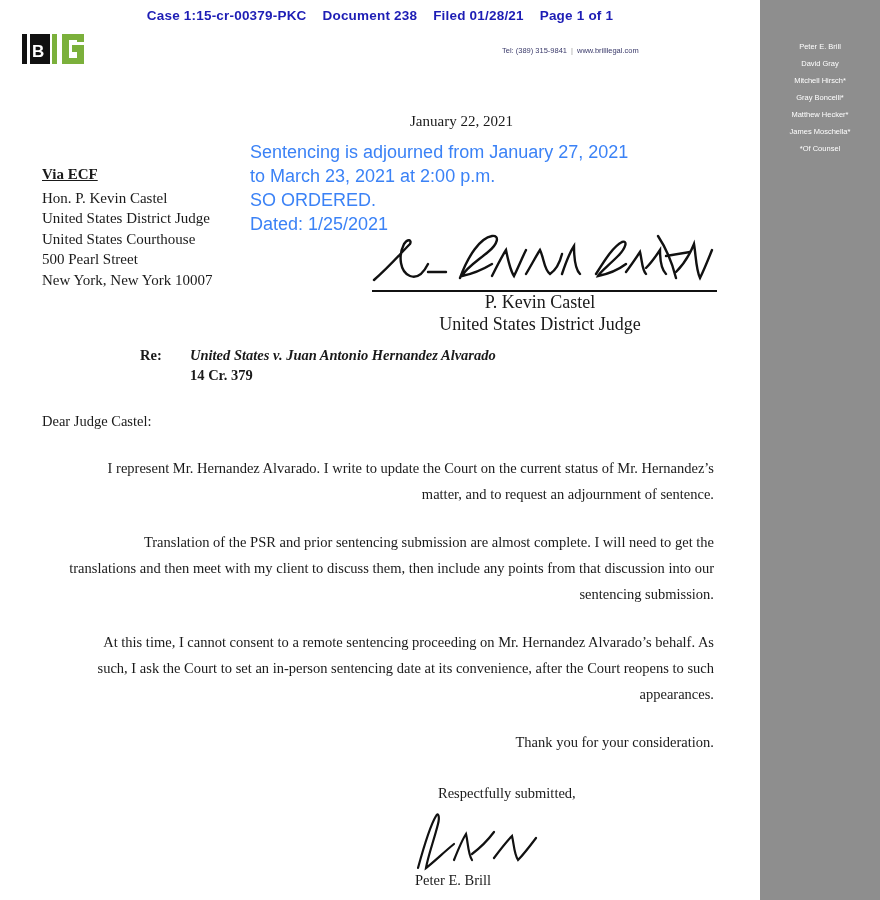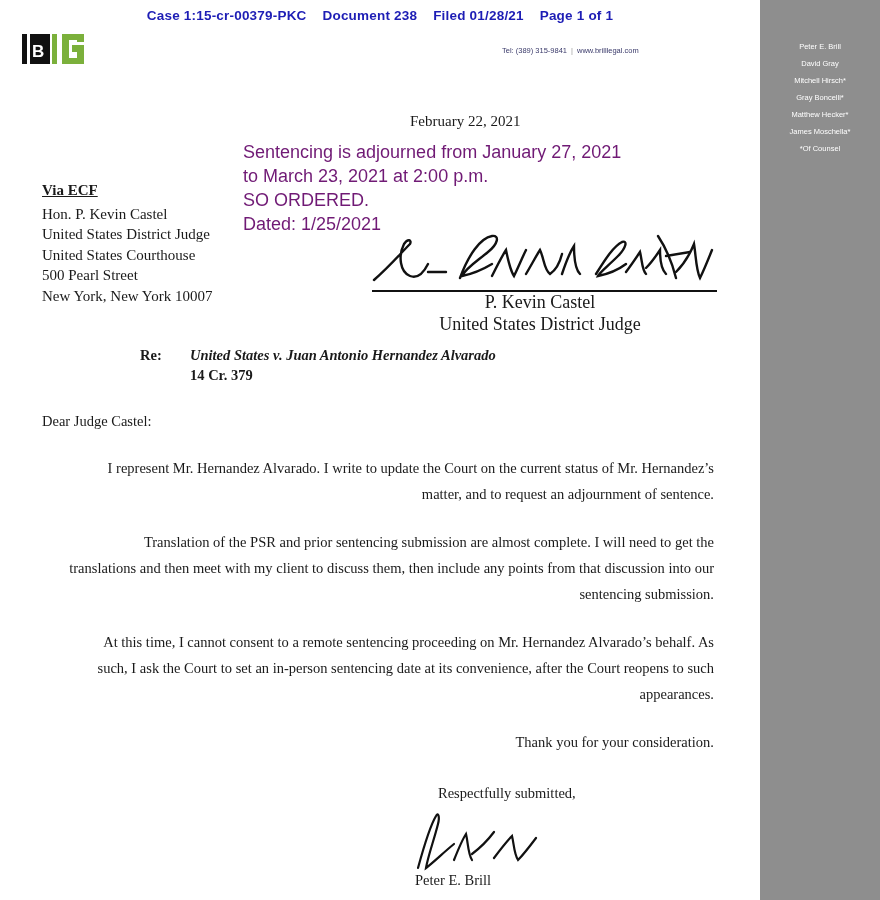--- a/index.html
+++ b/index.html
@@ -123,25 +123,25 @@
     position: absolute;
     top: 113px;
     left: 410px;
     font-size: 15px;
   }
 
   
   .order {
     position: absolute;
     top: 140px;
-    left: 243px;
+    left: 250px;
     font-family: "Liberation Sans", sans-serif;
     font-size: 18px;
     line-height: 24px;
-    color: #701a75;
+    color: #3b82f6;
     white-space: nowrap;
   }
   .signature-block {
     position: absolute;
     top: 228px;
     left: 360px;
     width: 360px;
     height: 100px;
   }
   .sig-svg { position: absolute; top: 0; left: 0; }
@@ -166,21 +166,21 @@
     top: 86px;
     left: 0;
     width: 360px;
     text-align: center;
     font-size: 18px;
   }
 
   
   .addr {
     position: absolute;
-    top: 180px;
+    top: 164px;
     left: 42px;
     font-size: 15px;
     line-height: 20.5px;
   }
   .addr .via {
     font-weight: bold;
     text-decoration: underline;
     margin-bottom: 3px;
   }
 
@@ -271,21 +271,21 @@
           <text x="10" y="25" font-family="Liberation Sans, sans-serif" font-size="17" font-weight="bold" fill="#ffffff">B</text>
           <rect x="30" y="2" width="5" height="30" fill="#7bb03b"></rect>
           <path d="M40 2 h22 v8 h-7 v-2 h-8 v18 h8 v-6 h-5 v-7 h12 v19 h-22 z" fill="#7bb03b"></path>
         </svg>
       </div>
       <div class="contact">
         <span>Tel: (389) 315-9841</span><span class="sep">|</span><span>www.brilllegal.com</span>
       </div>
     </div>
 
-    <div class="date-line">February 22, 2021</div>
+    <div class="date-line">January 22, 2021</div>
 
     <div class="addr">
       <div class="via">Via ECF</div>
       <div>Hon. P. Kevin Castel</div>
       <div>United States District Judge</div>
       <div>United States Courthouse</div>
       <div>500 Pearl Street</div>
       <div>New York, New York 10007</div>
     </div>
 

